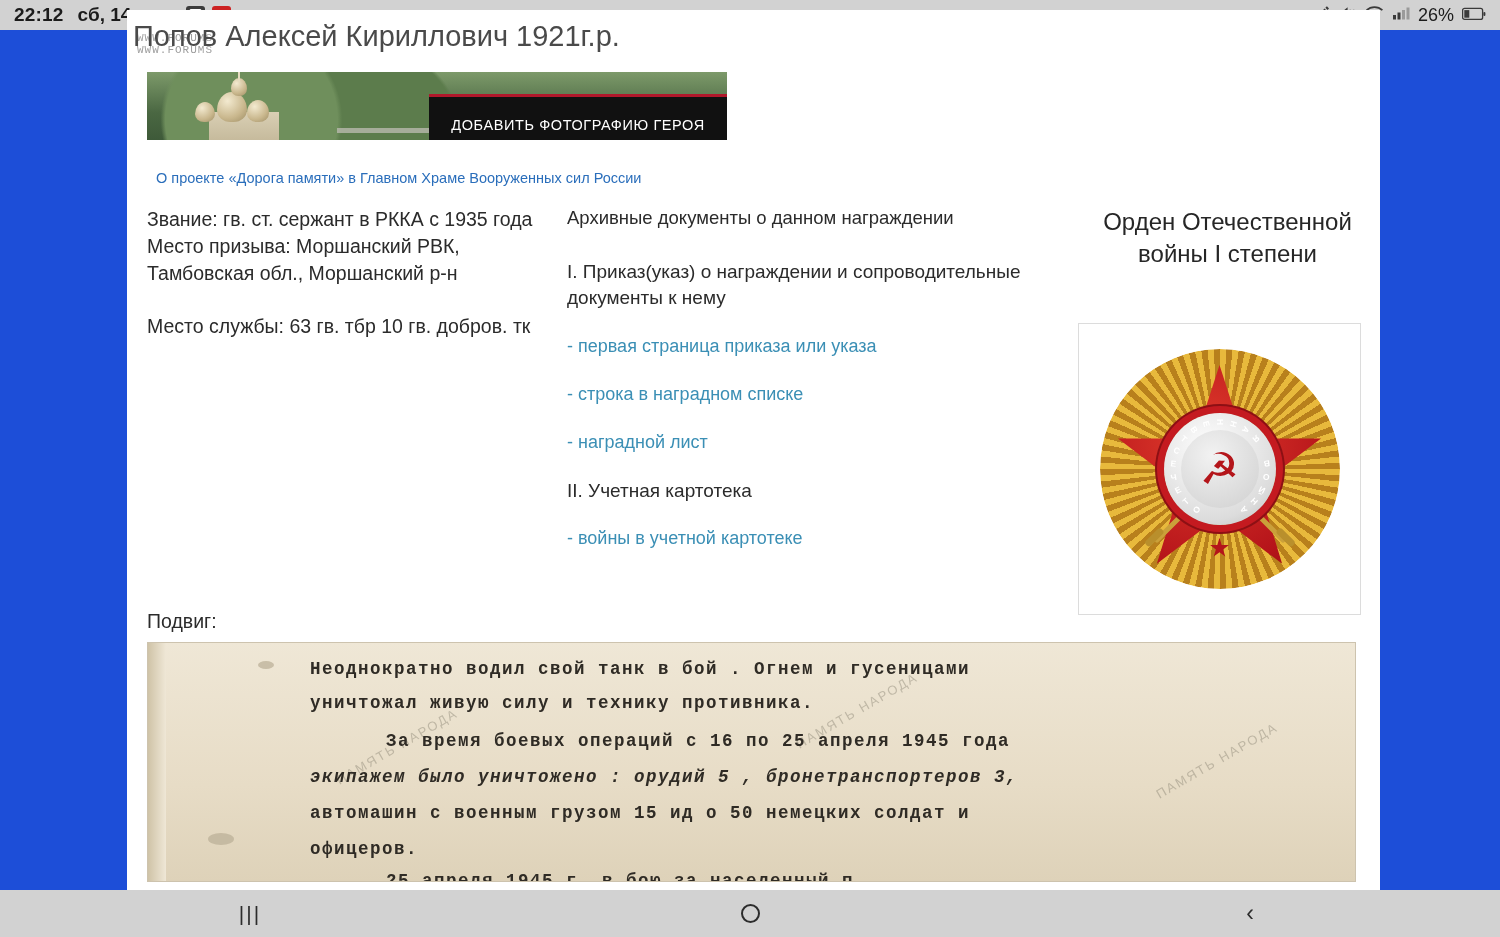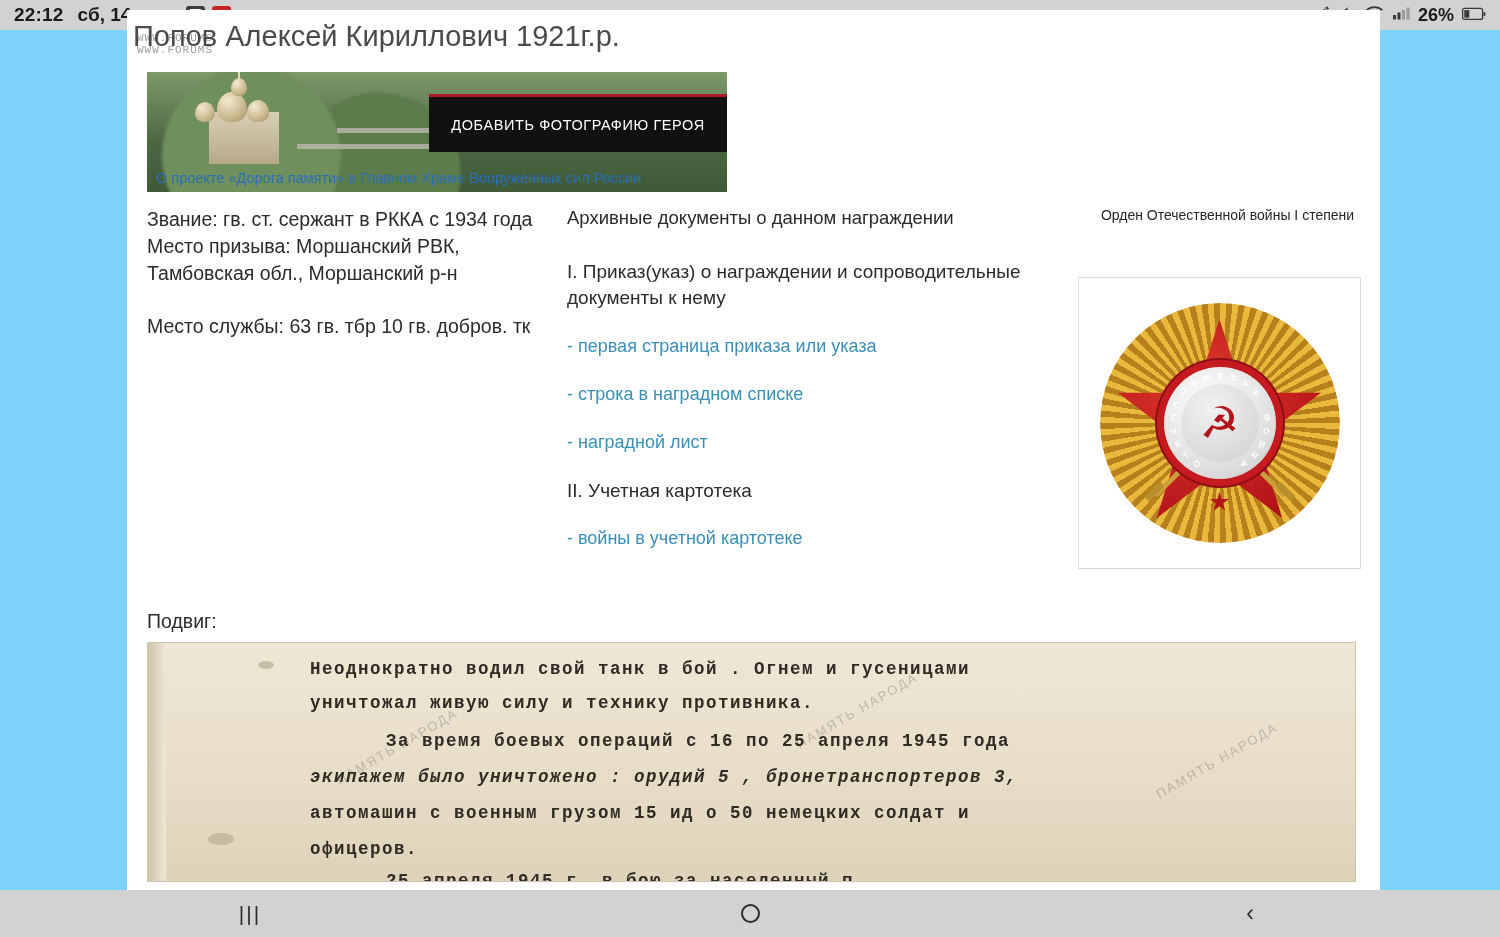--- a/index.html
+++ b/index.html
@@ -6,21 +6,21 @@
   html, body {
     margin: 0; padding: 0;
     width: 1500px; height: 937px;
     background: #cfcfcf;
     font-family: "Liberation Sans", sans-serif;
     overflow: hidden;
   }
   #screen {
     position: relative;
     width: 1500px; height: 937px;
-    background: #7dd3fc;
+    background: #1d4ed8;
   }
 
   
   .statusbar {
     position: absolute; top: 0; left: 0; right: 0; height: 30px;
     display: flex; align-items: center;
     padding: 0 14px;
     color: #1b1b1b;
     font-size: 19px;
     background: #d2d2d2;
@@ -29,21 +29,21 @@
   .sb-date { margin-left: 14px; font-weight: bold; }
   .sb-icons-left { display: flex; align-items: center; gap: 7px; margin-left: 14px; }
   .sb-sq {
     width: 19px; height: 19px; border-radius: 3px;
     background: #3c3c3c; display: inline-flex; align-items: center; justify-content: center;
   }
   .sb-sq.yt { background: #cc2222; }
   .sb-sq svg { display: block; }
   .sb-spacer { flex: 1; }
   .sb-icons-right { display: flex; align-items: center; gap: 8px; }
-  .sb-batt { font-size: 18px; font-weight: bold; }
+  .sb-batt { font-size: 18px; font-weight: normal; }
   .ico { display: inline-block; }
 
   
   .page {
     position: absolute;
     left: 127px; top: 10px;
     width: 1253px; height: 880px;
     background: #ffffff;
     overflow: hidden;
   }
@@ -60,21 +60,21 @@
   .wm.left2 { left: 10px; top: 34px; }
 
   .hero-title {
     position: absolute; left: 6px; top: 10px;
     font-size: 29px; color: #4a4a4a;
     white-space: nowrap;
   }
 
   .photo-block {
     position: absolute; left: 20px; top: 62px;
-    width: 580px; height: 120px;
+    width: 580px; height: 68px;
     overflow: hidden;
     background: #4e6c46;
   }
   .photo-bg {
     position: absolute; inset: 0;
     background:
       radial-gradient(circle at 18% 70%, #6f8f5c 0 18%, rgba(0,0,0,0) 19%),
       radial-gradient(circle at 40% 85%, #5c7c4c 0 22%, rgba(0,0,0,0) 23%),
       linear-gradient(#7d9a6a, #4a6742 60%, #3e5a39);
   }
@@ -133,21 +133,21 @@
     display: block; margin: 0 0 27px 0;
     font-size: 18px; color: #3b8fb5; text-decoration: none;
   }
   .sect2 { margin: 0 0 26px 0; font-size: 19px; font-weight: normal; }
 
   .col-right {
     position: absolute; left: 950px; top: 196px; width: 285px;
     text-align: center;
   }
   .award-title {
-    font-size: 14px; color: #262626; line-height: 1.35; margin-left: 16px;
+    font-size: 24px; color: #262626; line-height: 1.35; margin-left: 16px;
   }
   .award-frame {
     margin: 52px auto 0 auto;
     width: 283px; height: 292px;
     border: 1px solid #dcdcdc;
     background: #ffffff;
     display: flex; align-items: center; justify-content: center;
   }
 
   
@@ -335,21 +335,21 @@
       <div class="road" style="left:150px; top:72px; width:150px;"></div>
       <div class="road" style="left:190px; top:56px; width:110px;"></div>
 
       <div class="addphoto">ДОБАВИТЬ ФОТОГРАФИЮ ГЕРОЯ</div>
     </div>
 
     <a class="project-link" href="#">О проекте «Дорога памяти» в Главном Храме Вооруженных сил России</a>
 
     <div class="col-left">
       <p>Звание: гв. ст. сержант
-в РККА с 1934 года Место призыва: Моршанский РВК, Тамбовская обл., Моршанский р-н</p>
+в РККА с 1935 года Место призыва: Моршанский РВК, Тамбовская обл., Моршанский р-н</p>
       <p>Место службы: 63 гв. тбр 10 гв. добров. тк</p>
     </div>
 
     <div class="col-mid">
       <p class="lead">Архивные документы о данном награждении</p>
       <h3>I. Приказ(указ) о награждении и сопроводительные документы к нему</h3>
       <a class="doc-link" href="#">- первая страница приказа или указа</a>
       <a class="doc-link" href="#">- строка в наградном списке</a>
       <a class="doc-link" href="#">- наградной лист</a>
       <div class="sect2">II. Учетная картотека</div>

